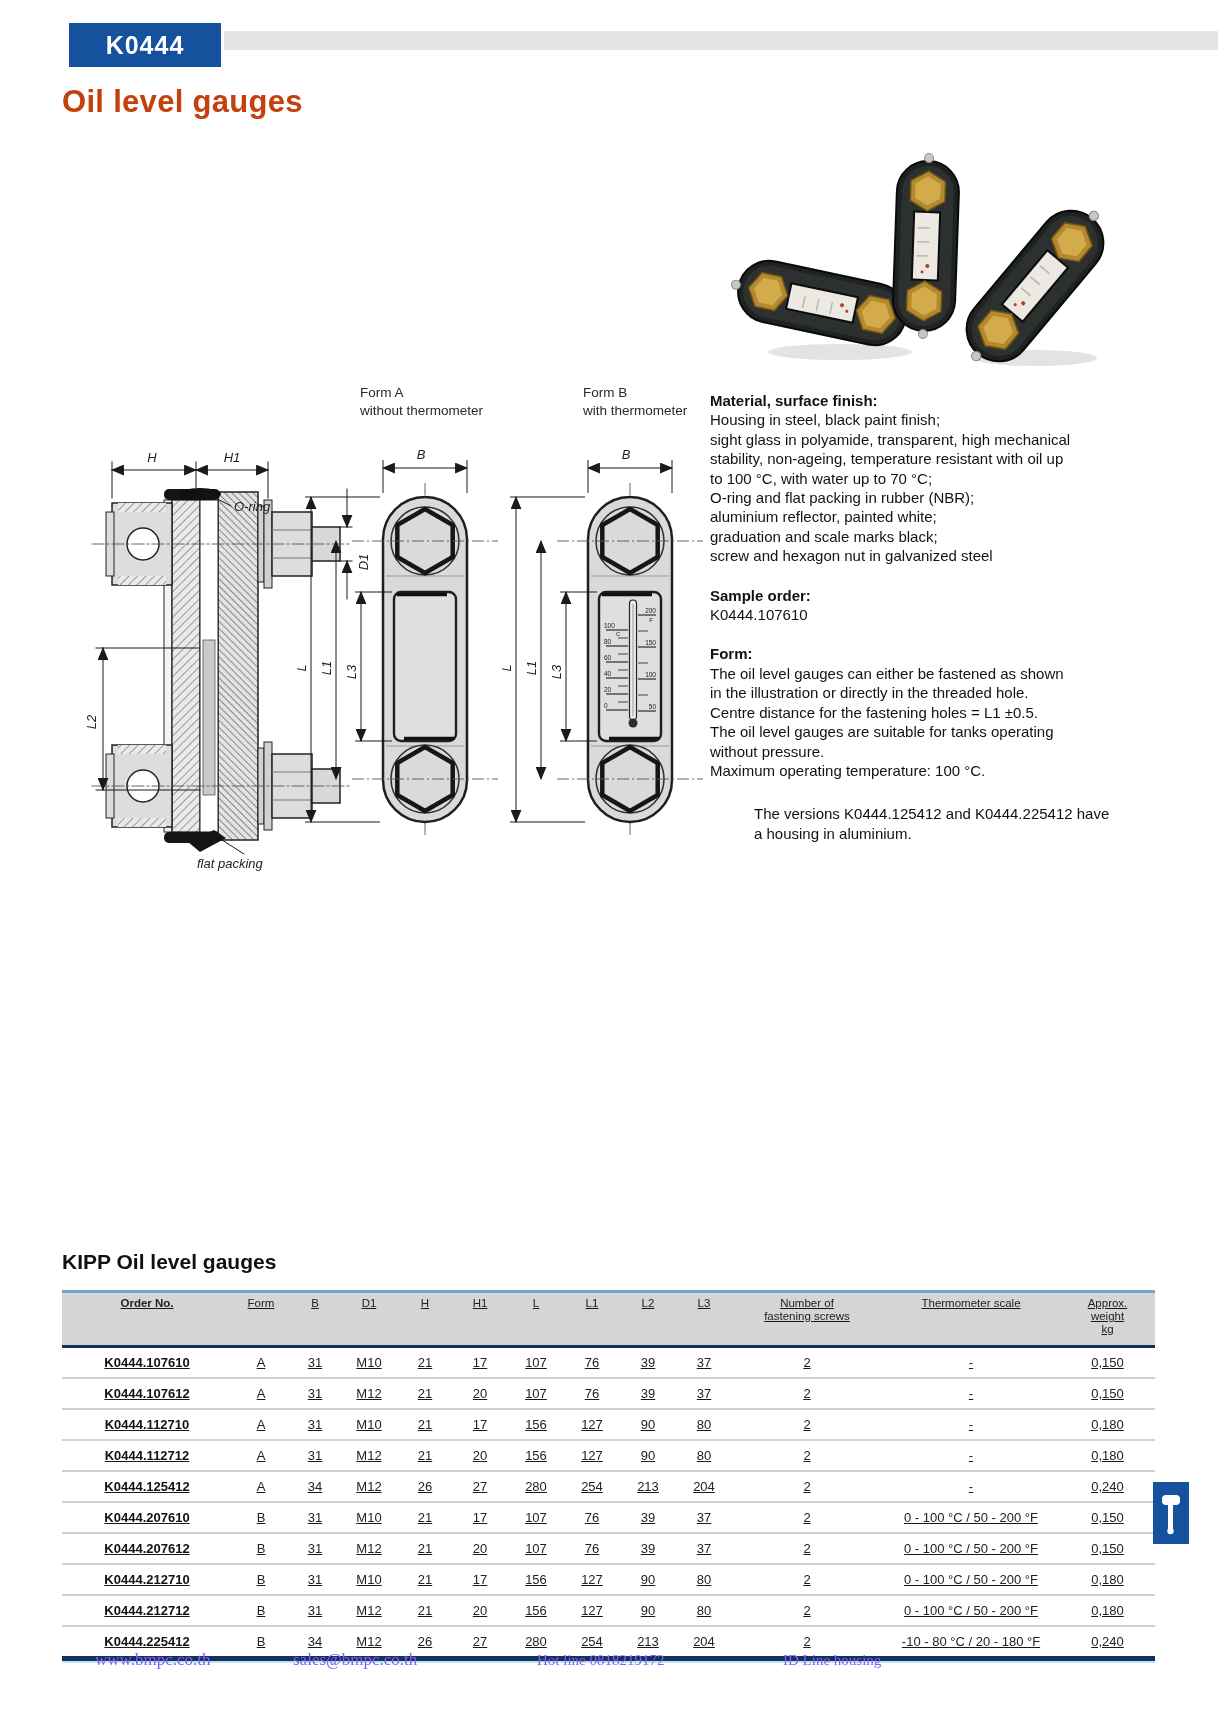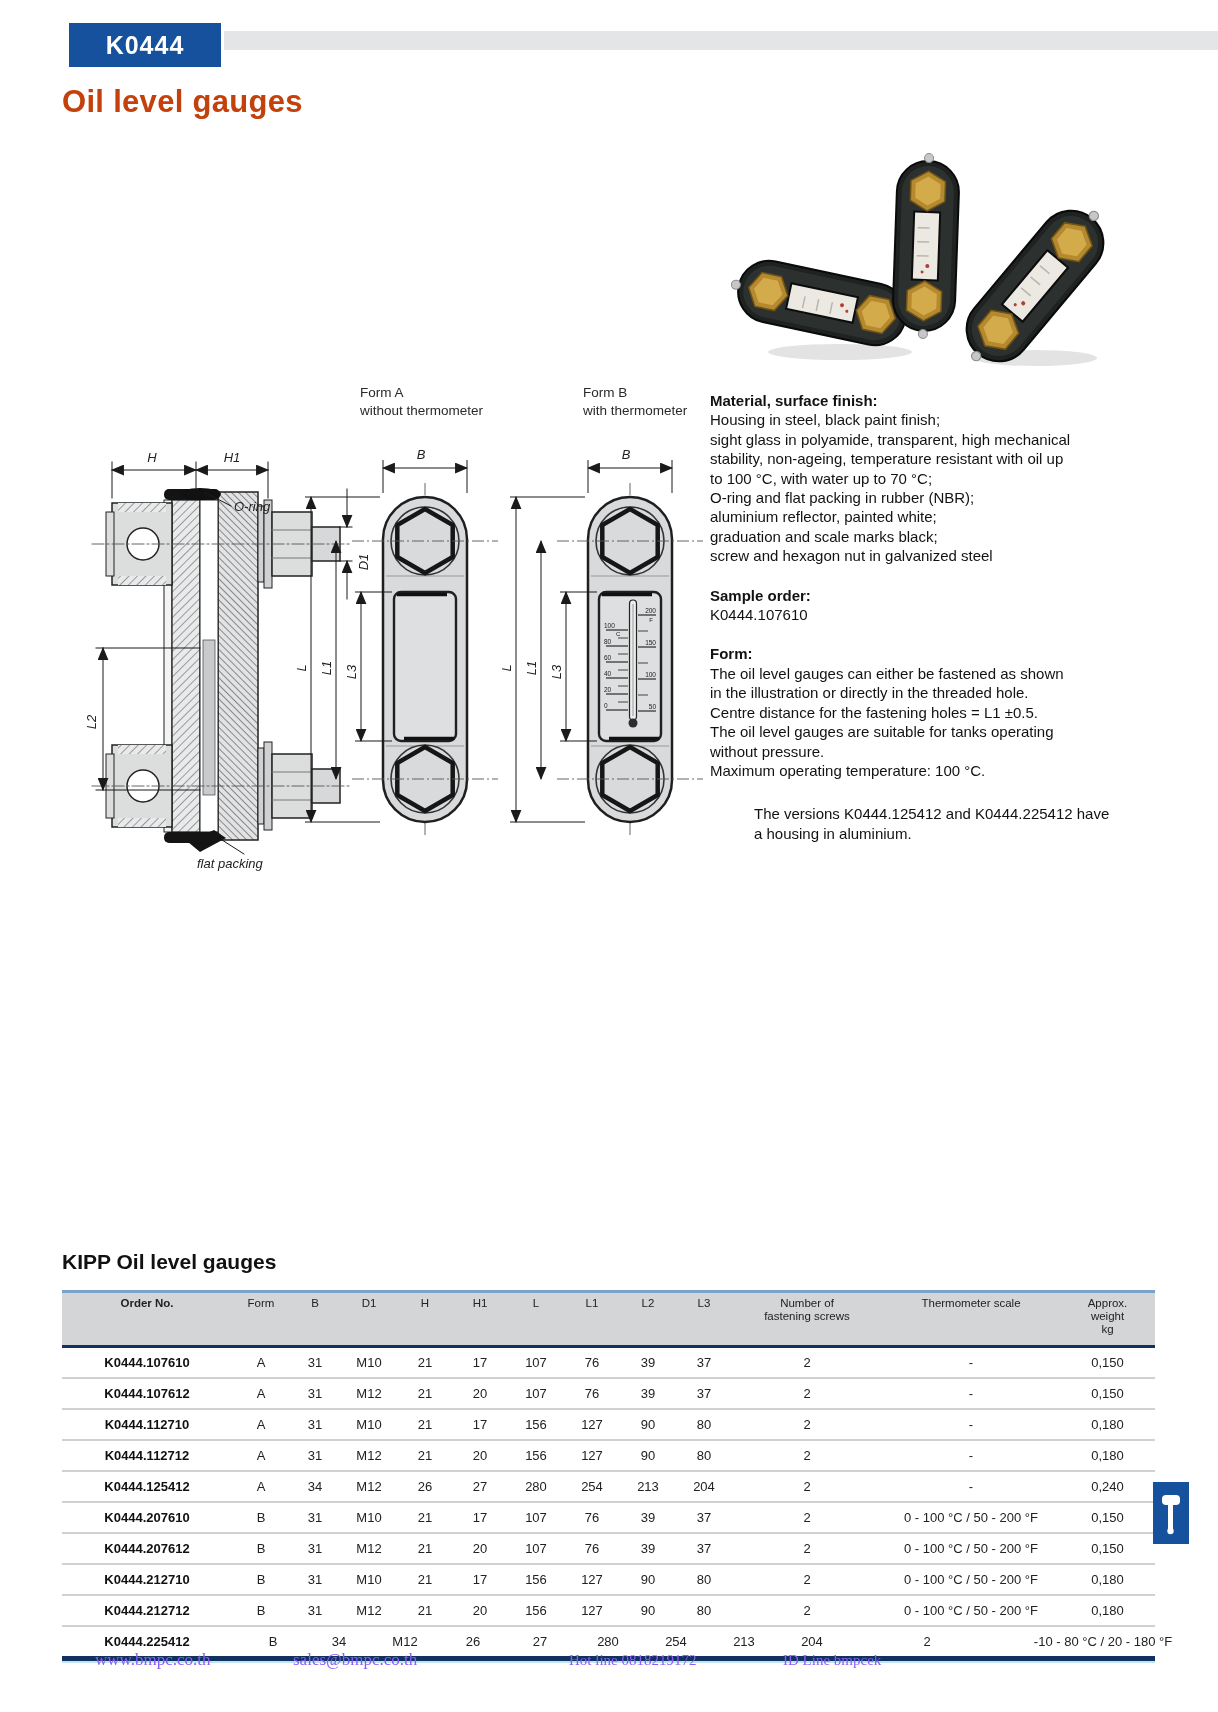--- a/index.html
+++ b/index.html
@@ -12,38 +12,38 @@
          color:#ffffff;font-size:25px;font-weight:bold;display:flex;align-items:center;justify-content:center;
          letter-spacing:1px;box-sizing:border-box;}
   .page-title{left:62px;top:84px;font-size:31px;font-weight:bold;color:#c2410c;letter-spacing:.3px;}
   
   .info{left:710px;top:371px;width:420px;font-size:15px;line-height:19.4px;color:#121212;}
   .blk{margin-bottom:15px;margin-top:20px;}
   .blk .hd{font-weight:bold;}
   .blk.versions{margin-top:24px;margin-left:44px;}
   
   .tbl-title{left:62px;top:1250px;font-size:21px;font-weight:bold;color:#111;}
-  .tbl{left:62px;top:1290px;width:1093px;}
+  .tbl{left:62px;top:1290px;width:1093px;text-decoration:underline;}
   .cols{display:grid;grid-template-columns:170px 58px 50px 58px 54px 56px 56px 56px 56px 56px 150px 178px 95px;}
   .thead{background:#d3d5d7;border-top:3px solid #7aa3cc;border-bottom:3px solid #11315f;
          min-height:46px;padding:4px 0 2px;font-size:11.5px;color:#222;align-items:start;}
   .th{text-align:center;line-height:13px;}
   .th.c0{font-weight:bold;}
   .trow{height:29px;align-items:center;font-size:13px;text-align:center;border-bottom:2px solid #cfd2d4;color:#222;}
-  .trow:last-child{border-bottom:none;gap:12px;}
+  .trow:last-child{border-bottom:none;}
   .tbody{border-bottom:5px solid #11315f;}
   .tbl-underline{height:2px;background:#bfe6f0;}
   .td.ono{font-weight:bold;color:#111;}
   
   .sidetab{left:1153px;top:1482px;width:36px;height:62px;background:#15519d;}
   
   .foot{font-family:"Liberation Serif",serif;color:#8b5cf6;}
   .f-web{left:95px;top:1650px;font-size:17px;}
   .f-mail{left:293px;top:1650px;font-size:17px;}
-  .f-hot{left:537px;top:1652px;font-size:15px;margin-left:32px;}
+  .f-hot{left:537px;top:1652px;font-size:15px;}
   .f-id{left:783px;top:1652px;font-size:15px;}
   
   .dt{font:italic 13px "Liberation Sans",sans-serif;fill:#222;}
   .ft{font:13.5px "Liberation Sans",sans-serif;fill:#2a2a2a;}
   .sc{font:6.5px "Liberation Sans",sans-serif;fill:#1a1a1a;}
   .sc2{font:6px "Liberation Sans",sans-serif;fill:#1a1a1a;}
 </style>
 </head>
 <body>
 
@@ -507,13 +507,13 @@
   <svg width="36" height="62">
     <rect x="9" y="13" width="18" height="10" rx="4" fill="#ffffff"></rect>
     <rect x="15" y="21" width="5" height="26" fill="#ffffff"></rect>
     <circle cx="17.5" cy="49" r="3.2" fill="#ffffff"></circle>
   </svg>
 </div>
 
 <div class="abs foot f-web">www.bmpc.co.th</div>
 <div class="abs foot f-mail">sales@bmpc.co.th</div>
 <div class="abs foot f-hot">Hot line 0818219172</div>
-<div class="abs foot f-id">ID Line  bmpcek</div>
+<div class="abs foot f-id">ID Line  housing</div>
 
 </body></html>

